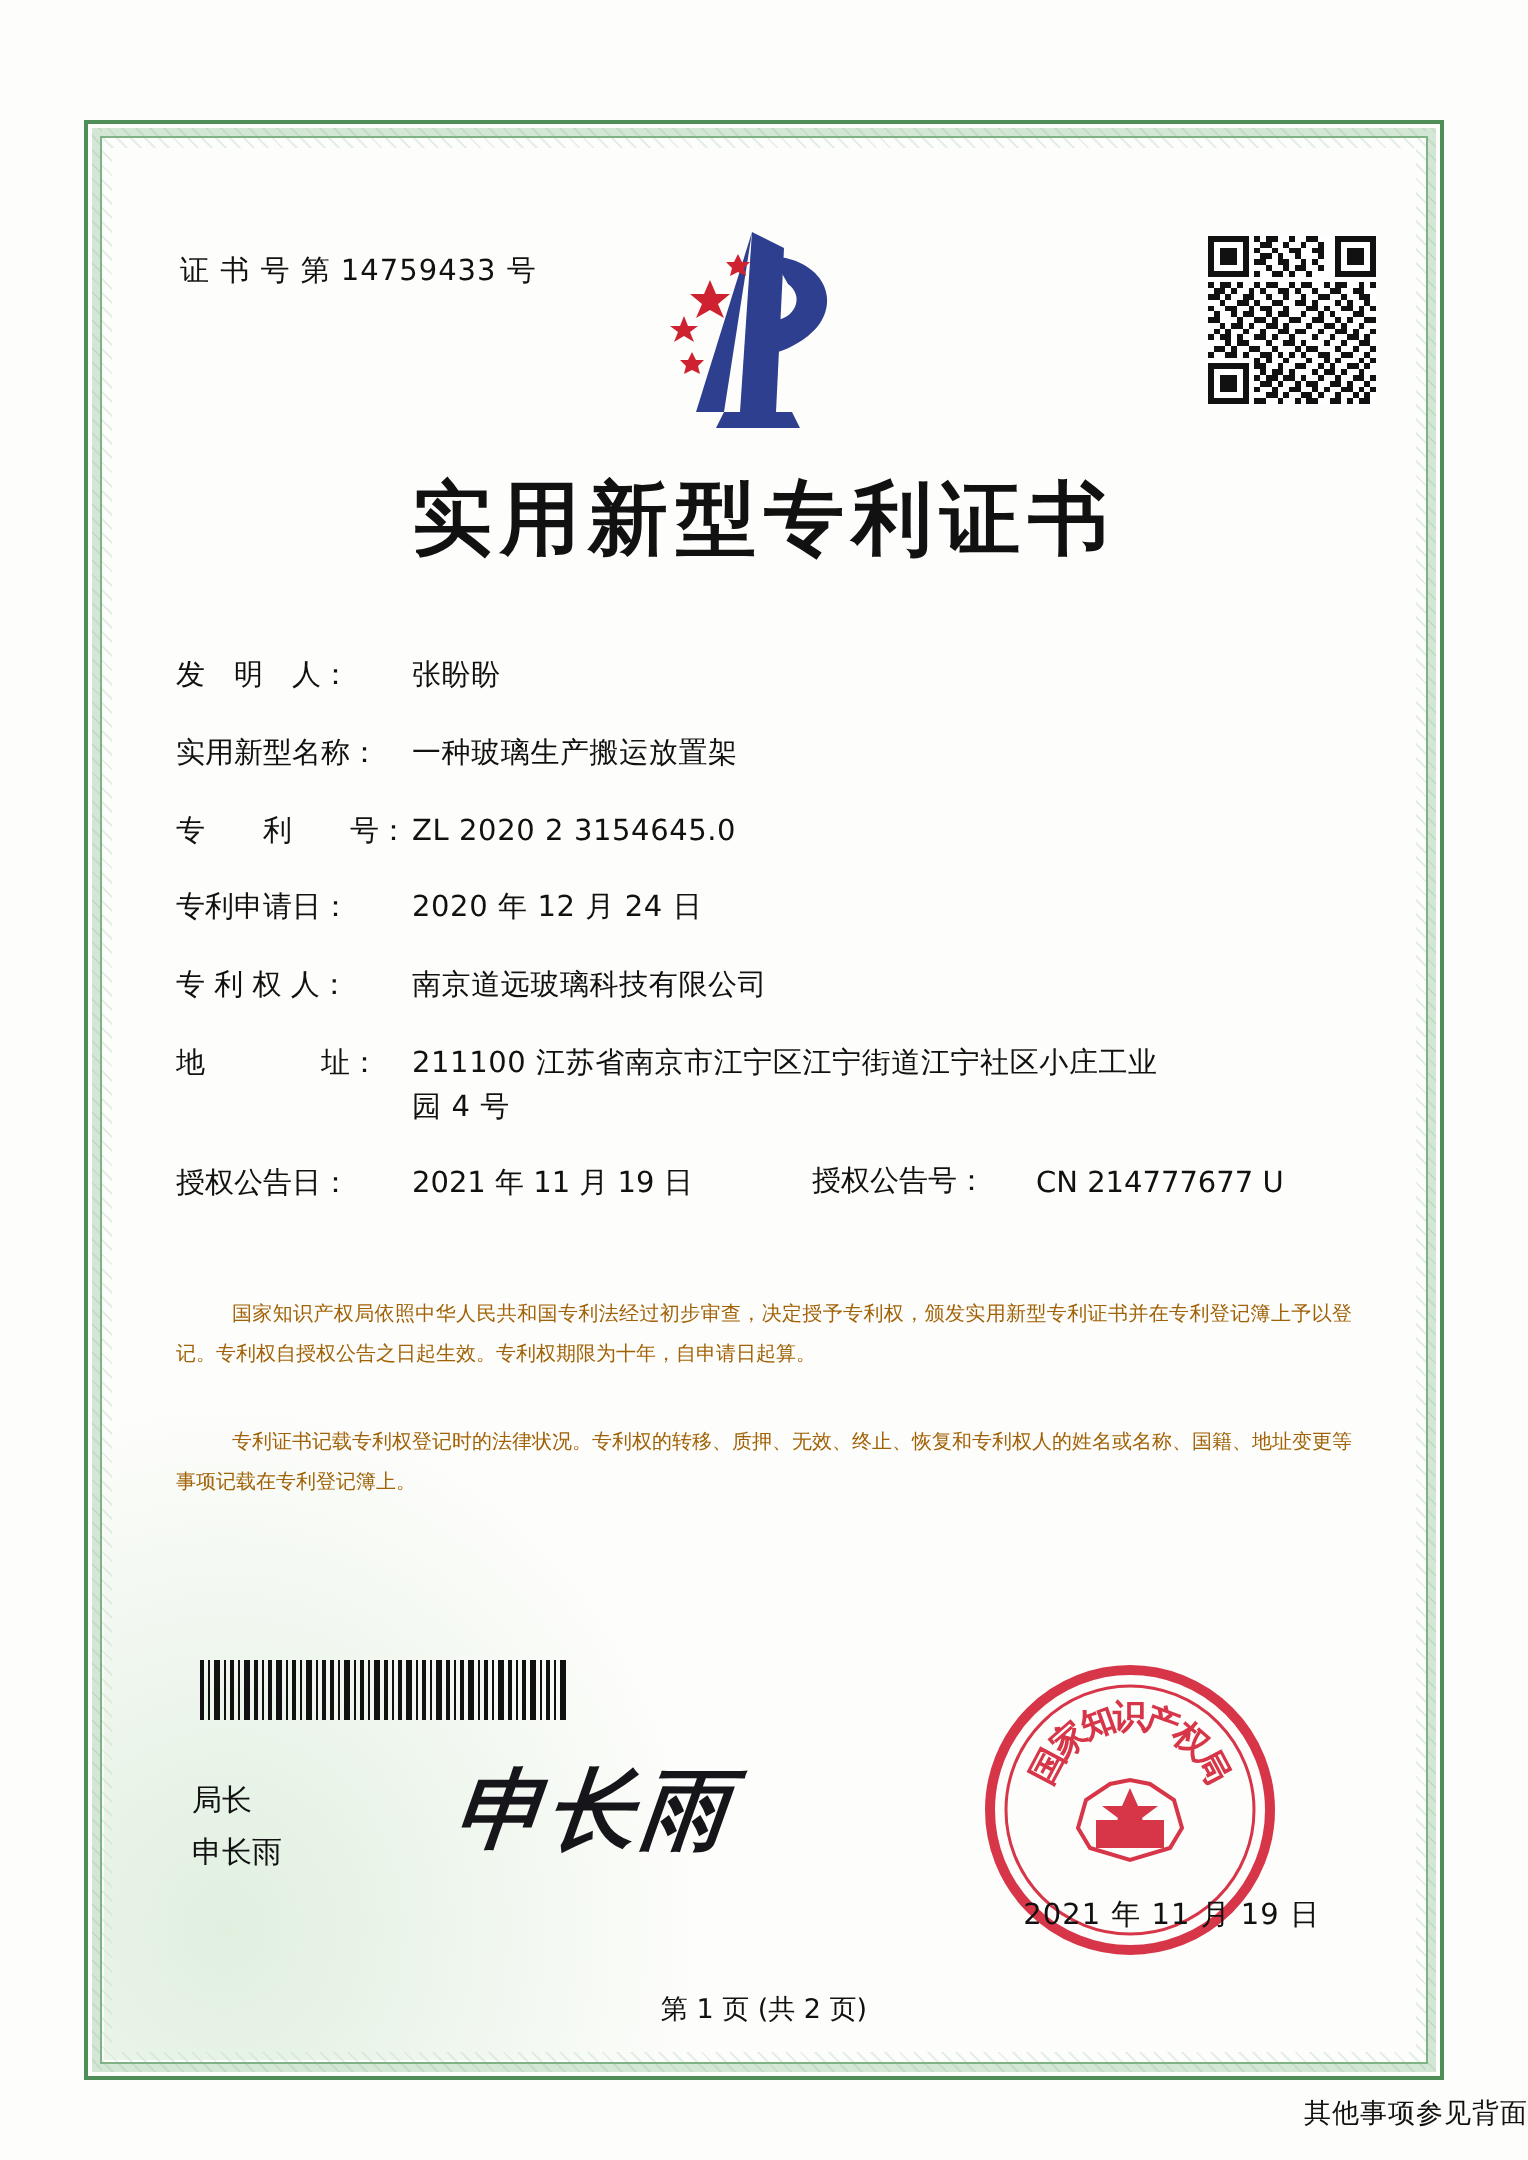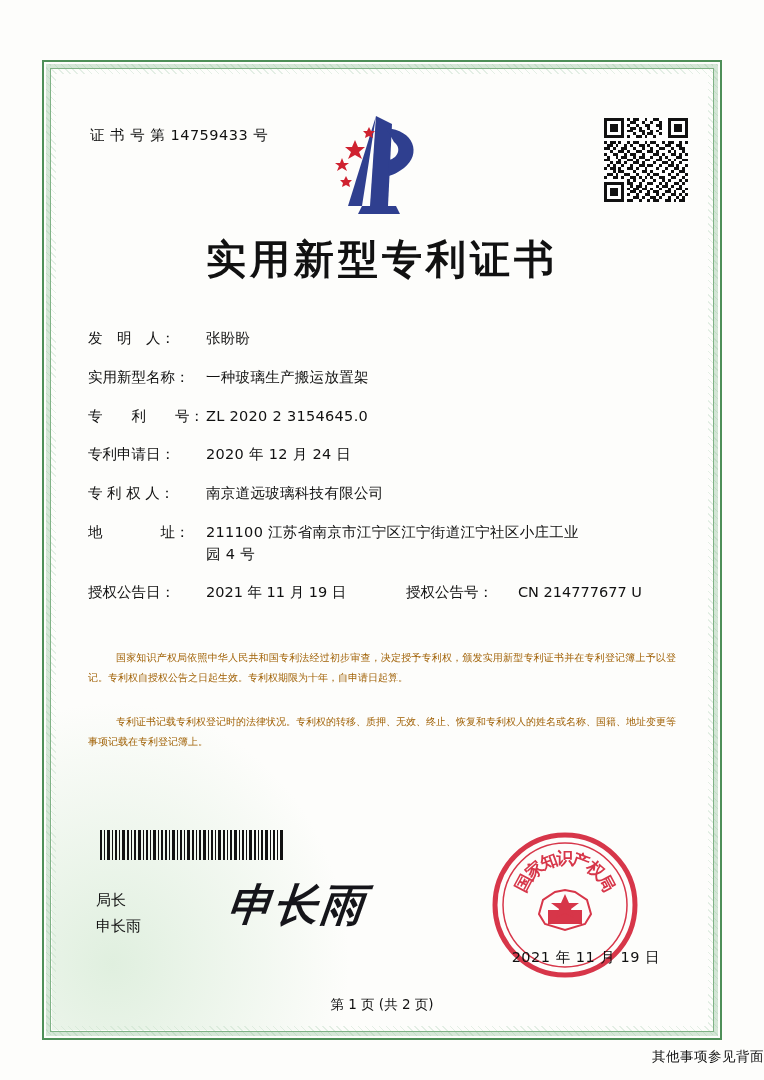--- a/index.html
+++ b/index.html
@@ -129,20 +129,21 @@
   }
   .field-value .addr-line2 {
     display: block;
   }
   .row-inline { display: flex; align-items: flex-start; }
   .inline-second-label {
     width: 112px;
     flex: 0 0 112px;
     white-space: nowrap;
     padding-left: 30px;
+    font-family: Liberation Mono, monospace;
   }
 
   
   .para {
     position: absolute;
     left: 88px;
     width: 588px;
     font-size: 10px;
     line-height: 1.95;
     text-align: justify;

